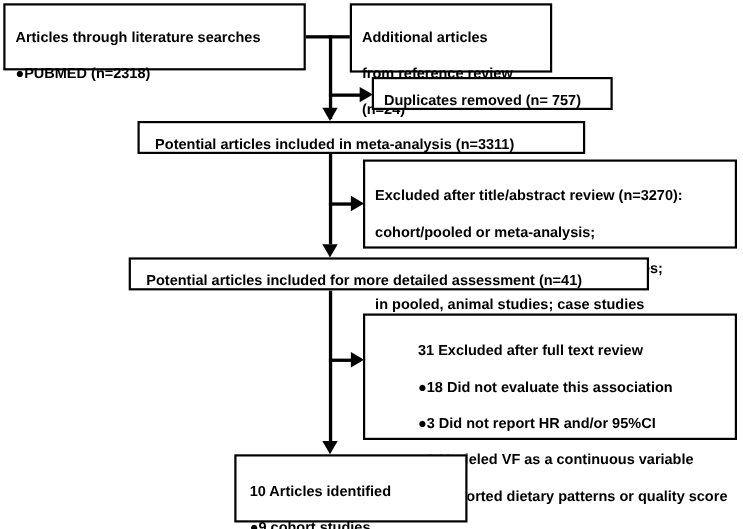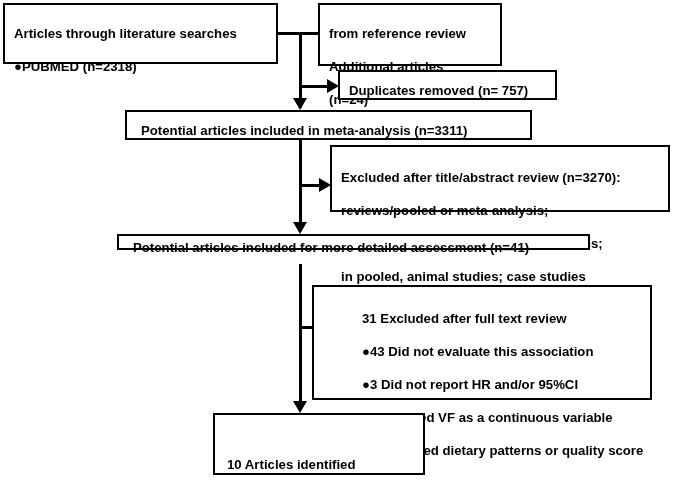--- a/index.html
+++ b/index.html
@@ -98,51 +98,51 @@
   <div class="arrow-right" style="left:319px; top:320px;"></div>
 
   <div class="arrow-down" style="left:293px; top:401px;"></div>
 
   <div class="box" style="left:3px; top:3px; width:275px; height:61px;">
     <span class="ln">Articles through literature searches</span>
     <span class="ln">●PUBMED (n=2318)</span>
   </div>
 
   <div class="box" style="left:318px; top:3px; width:184px; height:63px;">
+    <span class="ln">Additional articles</span>
     <span class="ln">from reference review</span>
-    <span class="ln">Additional articles</span>
     <span class="ln">(n=24)</span>
   </div>
 
   <div class="box center" style="left:338px; top:70px; width:219px; height:30px;">
     <span class="ln">Duplicates removed (n= 757)</span>
   </div>
 
   <div class="box center" style="left:125px; top:110px; width:407px; height:30px; padding-left:14px;">
     <span class="ln">Potential articles included in meta-analysis (n=3311)</span>
   </div>
 
-  <div class="box" style="left:330px; top:145px; width:340px; height:67px; padding-top:6px;">
+  <div class="box" style="left:330px; top:145px; width:340px; height:81px; padding-top:6px;">
     <span class="ln">Excluded after title/abstract review (n=3270):</span>
-    <span class="ln">reviews/pooled or meta-analysis;</span>
+    <span class="ln">cohort/pooled or meta-analysis;</span>
     <span class="ln">abstracts/letters/editorials/commentaries;</span>
     <span class="ln">in pooled, animal studies; case studies</span>
   </div>
 
-  <div class="box center" style="left:117px; top:234px; width:473px; height:16px; padding-left:14px;">
+  <div class="box center" style="left:117px; top:234px; width:473px; height:30px; padding-left:14px;">
     <span class="ln">Potential articles included for more detailed assessment (n=41)</span>
   </div>
 
-  <div class="box" style="left:312px; top:285px; width:340px; height:115px; padding-top:7px;padding-left:48px;">
+  <div class="box" style="left:330px; top:285px; width:340px; height:115px; padding-top:7px;padding-left:48px;">
     <span class="ln">31 Excluded after full text review</span>
-    <span class="ln">●43 Did not evaluate this association</span>
+    <span class="ln">●18 Did not evaluate this association</span>
     <span class="ln">●3 Did not report HR and/or 95%CI</span>
     <span class="ln">●1 Modeled VF as a continuous variable</span>
     <span class="ln">●3 Reported dietary patterns or quality score</span>
   </div>
 
-  <div class="box" style="left:213px; top:413px; width:212px; height:62px; padding-top:25px; padding-left:12px;">
+  <div class="box" style="left:213px; top:413px; width:212px; height:62px; padding-top:7px; padding-left:12px;">
     <span class="ln">10 Articles identified</span>
     <span class="ln">●9 cohort studies</span>
     
   </div>
 
 </div>
 
 </body></html>

